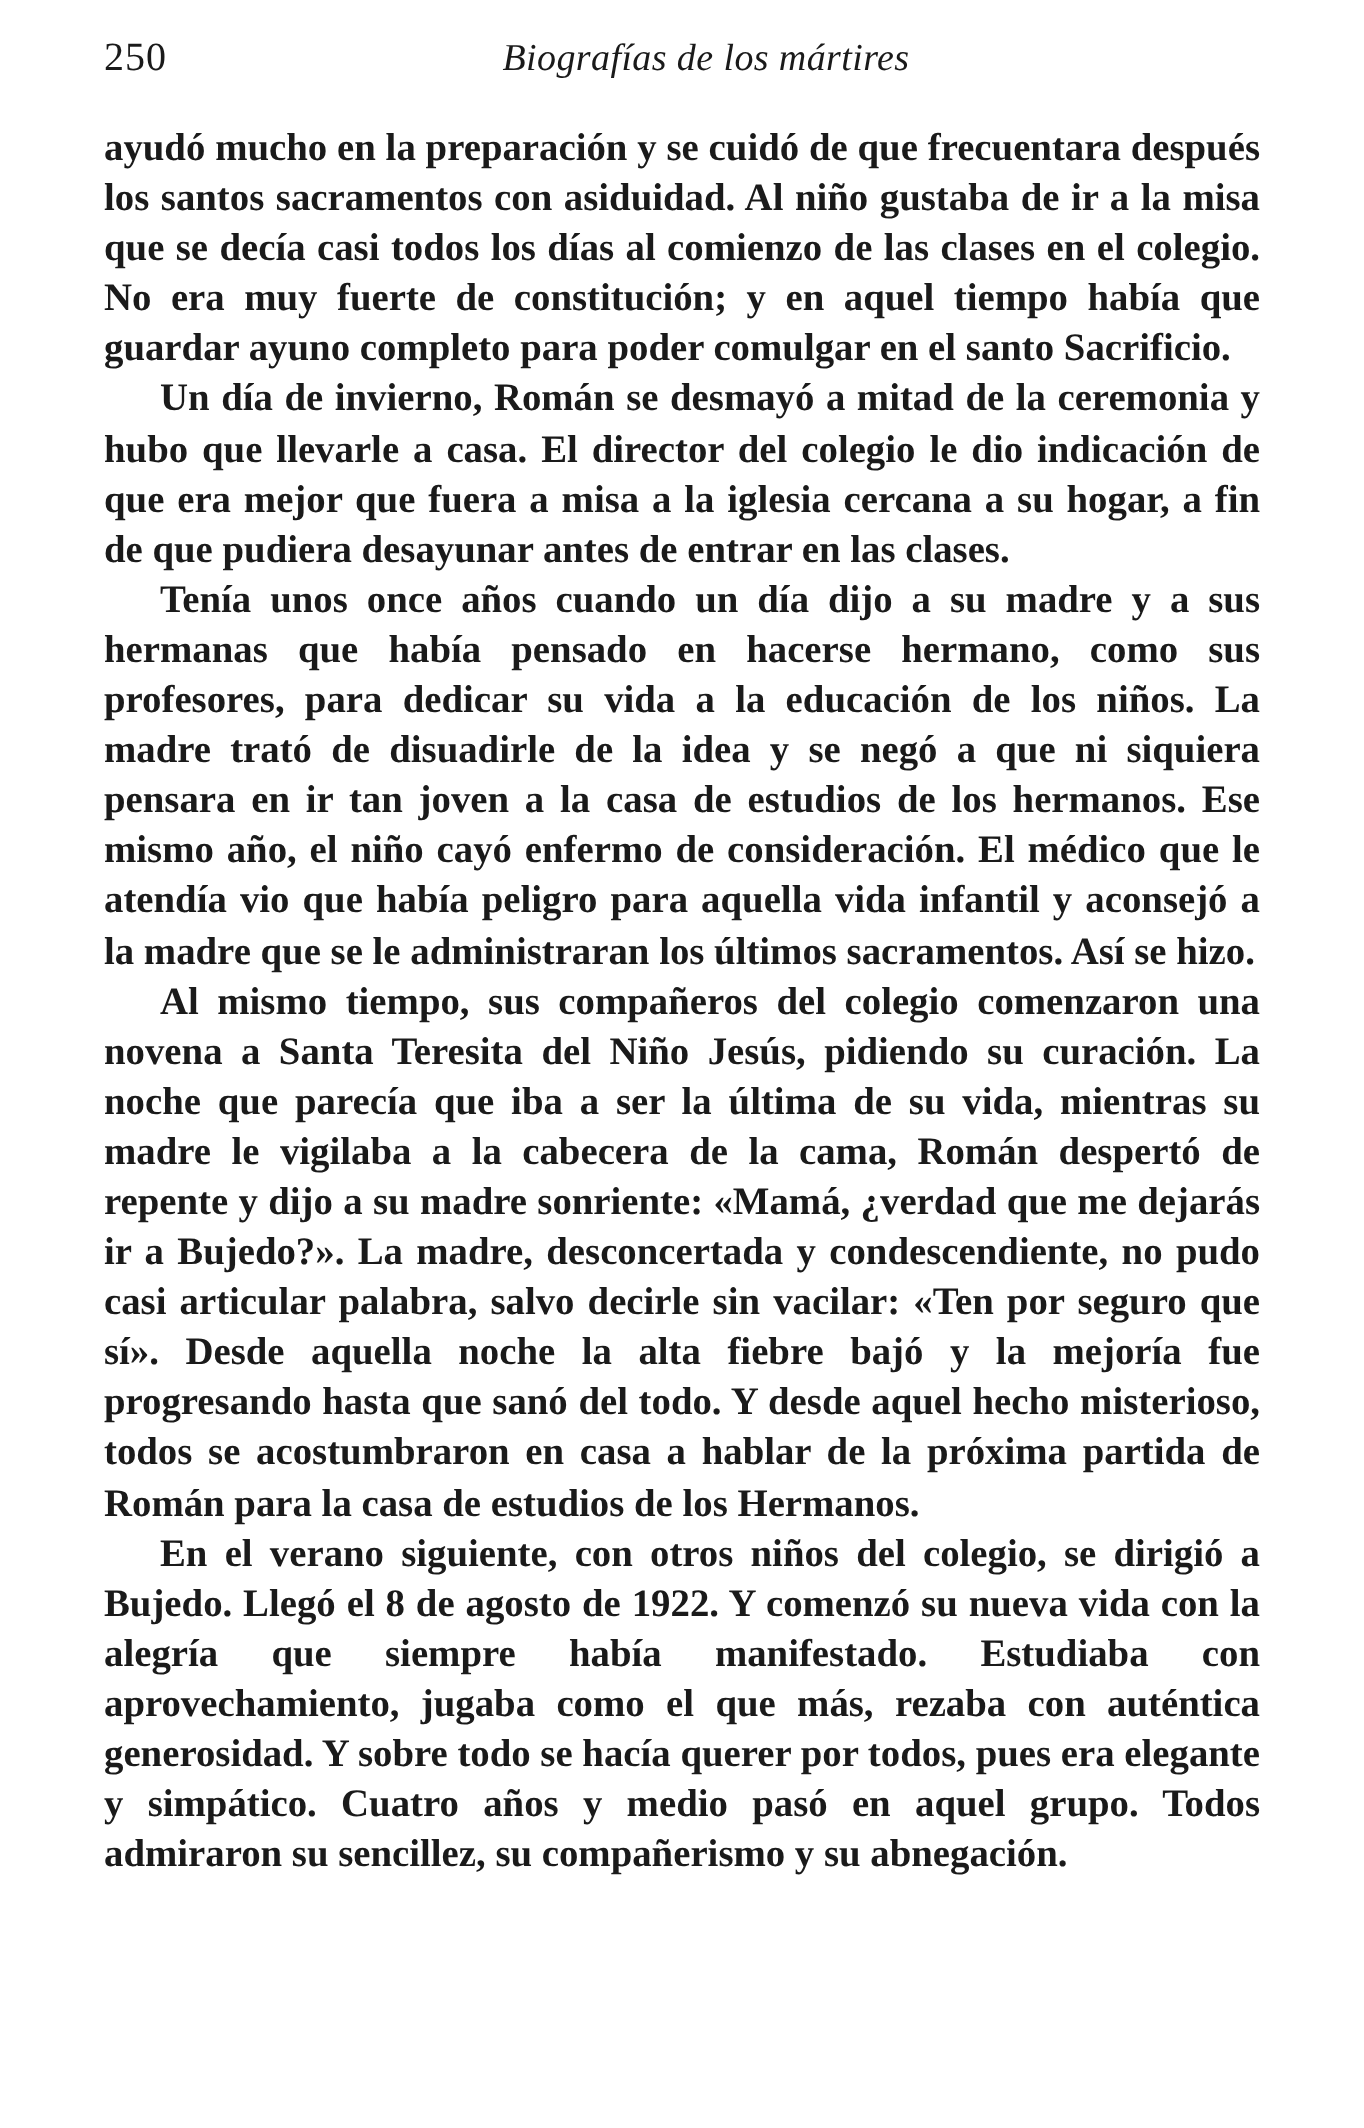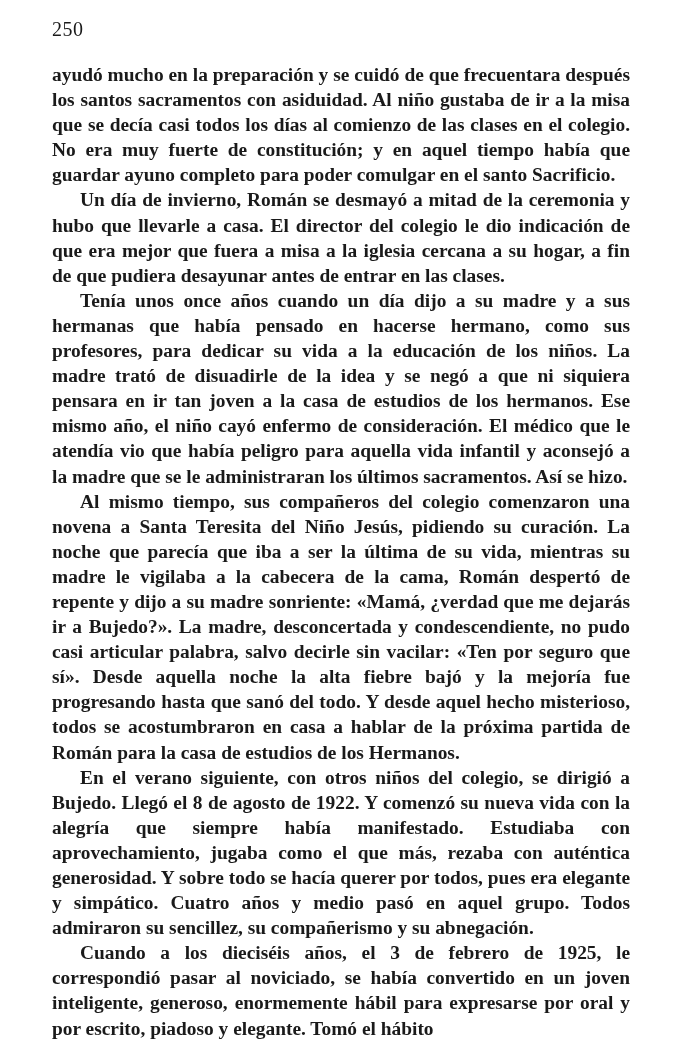--- a/index.html
+++ b/index.html
@@ -58,24 +58,24 @@
     text-indent: 0;
   }
 </style>
 </head>
 <body>
 
 <div class="page">
 
   <div class="running-head">
     <div class="folio">250</div>
+    <div class="head-title">Biografías de los mártires</div>
   </div>
 
   <div class="body-text">
     <p class="noindent">ayudó mucho en la preparación y se cuidó de que frecuentara después los santos sacramentos con asiduidad. Al niño gustaba de ir a la misa que se decía casi todos los días al comienzo de las clases en el colegio. No era muy fuerte de constitución; y en aquel tiempo había que guardar ayuno completo para poder comulgar en el santo Sacrificio.</p>
     <p>Un día de invierno, Román se desmayó a mitad de la ceremonia y hubo que llevarle a casa. El director del colegio le dio indicación de que era mejor que fuera a misa a la iglesia cercana a su hogar, a fin de que pudiera desayunar antes de entrar en las clases.</p>
     <p>Tenía unos once años cuando un día dijo a su madre y a sus hermanas que había pensado en hacerse hermano, como sus profesores, para dedicar su vida a la educación de los niños. La madre trató de disuadirle de la idea y se negó a que ni siquiera pensara en ir tan joven a la casa de estudios de los hermanos. Ese mismo año, el niño cayó enfermo de consideración. El médico que le atendía vio que había peligro para aquella vida infantil y aconsejó a la madre que se le administraran los últimos sacramentos. Así se hizo.</p>
     <p>Al mismo tiempo, sus compañeros del colegio comenzaron una novena a Santa Teresita del Niño Jesús, pidiendo su curación. La noche que parecía que iba a ser la última de su vida, mientras su madre le vigilaba a la cabecera de la cama, Román despertó de repente y dijo a su madre sonriente: «Mamá, ¿verdad que me dejarás ir a Bujedo?». La madre, desconcertada y condescendiente, no pudo casi articular palabra, salvo decirle sin vacilar: «Ten por seguro que sí». Desde aquella noche la alta fiebre bajó y la mejoría fue progresando hasta que sanó del todo. Y desde aquel hecho misterioso, todos se acostumbraron en casa a hablar de la próxima partida de Román para la casa de estudios de los Hermanos.</p>
     <p>En el verano siguiente, con otros niños del colegio, se dirigió a Bujedo. Llegó el 8 de agosto de 1922. Y comenzó su nueva vida con la alegría que siempre había manifestado. Estudiaba con aprovechamiento, jugaba como el que más, rezaba con auténtica generosidad. Y sobre todo se hacía querer por todos, pues era elegante y simpático. Cuatro años y medio pasó en aquel grupo. Todos admiraron su sencillez, su compañerismo y su abnegación.</p>
-    <p>Cuando a los dieciséis años, el 3 de febrero de 1925, le correspondió pasar al noviciado, se había convertido en un joven inteligente, generoso, enormemente hábil para expresarse por oral y por escrito, piadoso y elegante. Tomó el hábito</p>
   </div>
 
 </div>
 
 </body></html>

